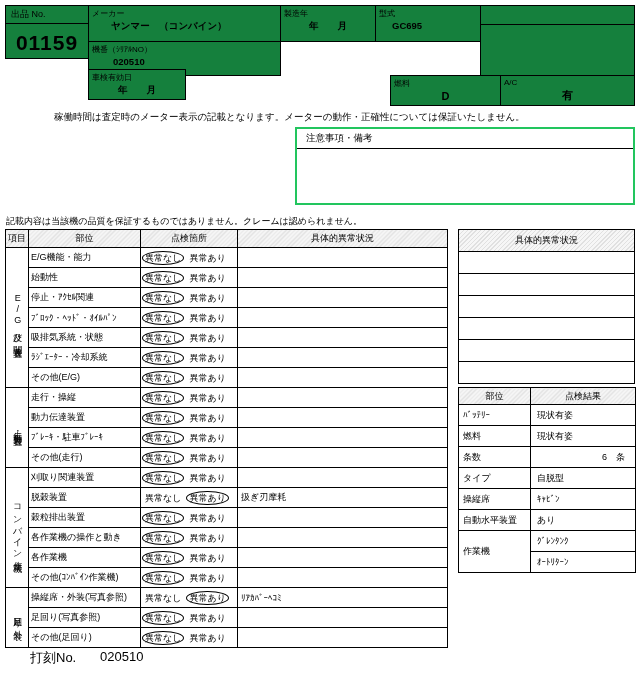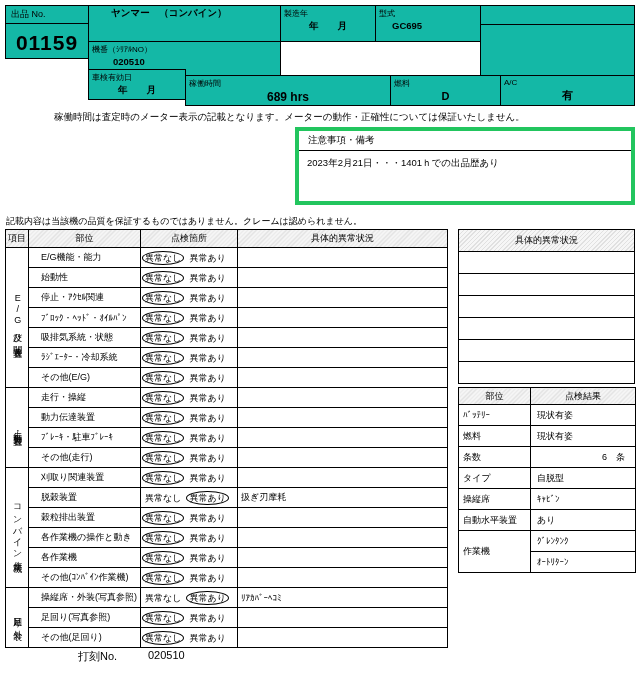--- a/index.html
+++ b/index.html
@@ -1,105 +1,101 @@
 <!DOCTYPE html>
 <html><head>
 <meta charset="utf-8">
 <style>
   html,body{margin:0;padding:0;}
   body{width:640px;height:680px;background:#fff;color:#000;
        font-family:"Liberation Sans","DejaVu Sans",sans-serif;}
   .page{position:relative;width:640px;height:680px;overflow:hidden;background:#fff;}
-  .box{position:absolute;border:1px solid #000;background:#14b8a6;box-sizing:border-box;}
+  .box{position:absolute;border:1px solid #000;background:#15803d;box-sizing:border-box;}
   .cl{font-size:8px;padding:2px 3px 0;}
   .cv{font-size:9.5px;padding:1px 3px;font-weight:bold;}
   .ctr{text-align:center;}
   .hatch{background:repeating-linear-gradient(135deg,#e0e0e0 0 1px,#f6f6f6 1px 3px);}
   .exlbl{font-size:9px;padding:2px 5px;border-bottom:1px solid #000;}
   .exval{font-size:21px;font-weight:bold;text-align:center;padding-top:7px;letter-spacing:1px;}
   .note{position:absolute;font-size:9px;white-space:nowrap;}
-  .rembox{position:absolute;left:295px;top:127px;width:340px;height:78px;border:4px solid #22c55e;box-sizing:border-box;}
+  .rembox{position:absolute;left:295px;top:127px;width:340px;height:78px;border:2px solid #22c55e;box-sizing:border-box;}
   .remtitle{font-size:9.5px;padding:3px 9px;border-bottom:1px solid #000;}
   .rembody{font-size:9.5px;padding:6px 8px;}
   table{border-collapse:collapse;table-layout:fixed;}
   .main{position:absolute;left:5px;top:229px;width:442px;}
   .main th,.main td{border:1px solid #000;}
   .main th{font-size:9px;font-weight:normal;height:17px;padding:0;}
   .main td{height:19px;vertical-align:middle;}
   .grpcell{padding:0;vertical-align:middle;}
   .grp{writing-mode:vertical-rl;text-orientation:upright;margin:0 auto;font-size:9px;line-height:1.05;letter-spacing:1px;}
-  .part{font-size:9px;padding:0 12px;white-space:nowrap;overflow:hidden;}
+  .part{font-size:9px;padding:0 2px;white-space:nowrap;overflow:hidden;}
   .check{font-size:9px;padding:0 1px;white-space:nowrap;}
   .opt{display:inline-block;border:1px solid transparent;border-radius:50%;padding:0 2px;line-height:12px;}
   .opt.circled{border-color:#000;}
   .ng{margin-left:2px;}
   .detail{font-size:9px;padding:0 3px;white-space:nowrap;overflow:hidden;}
   .abox{position:absolute;left:458px;top:229px;width:177px;border:1px solid #000;box-sizing:border-box;}
   .atitle{font-size:9px;text-align:center;padding:4px 0;border-bottom:1px solid #000;}
   .arow{height:21px;border-bottom:1px solid #000;}
   .arow:last-child{border-bottom:none;}
   .rt{position:absolute;left:458px;top:387px;width:177px;}
   .rt th,.rt td{border:1px solid #000;}
   .rt th{font-size:9px;font-weight:normal;height:16px;padding:0;}
   .rt td{height:20px;font-size:9px;vertical-align:middle;}
   .rp{padding:0 4px;white-space:nowrap;overflow:hidden;}
   .rv{padding:0 6px;white-space:nowrap;overflow:hidden;}
   .rv.num{text-align:right;padding-right:10px;}
-  .flabel{position:absolute;font-size:11px;margin-left:48px;}
+  .flabel{position:absolute;font-size:13px;}
 </style>
 </head>
 <body>
 
 <div class="page">
 
   <div style="position:absolute;left:5px;top:5px;width:631px;height:101px;">
     <div class="box" style="left:0;top:0;width:84px;height:54px;">
       <div class="exlbl">出品 No.</div>
       <div class="exval">01159</div>
     </div>
     <div class="box" style="left:83px;top:0;width:193px;height:37px;">
+      <div class="cl">メーカー</div>
       <div class="cv" style="padding-left:22px;">ヤンマー　（コンバイン）</div>
     </div>
     <div class="box" style="left:275px;top:0;width:96px;height:37px;">
       <div class="cl">製造年</div>
       <div class="cv ctr">年　　月</div>
     </div>
     <div class="box" style="left:370px;top:0;width:106px;height:37px;">
       <div class="cl">型式</div>
       <div class="cv" style="padding-left:16px;">GC695</div>
     </div>
     <div class="box" style="left:475px;top:0;width:155px;height:20px;"></div>
     <div class="box" style="left:475px;top:19px;width:155px;height:52px;"></div>
     <div class="box" style="left:83px;top:36px;width:193px;height:35px;">
       <div class="cl">機番（ｼﾘｱﾙNO）</div>
       <div class="cv" style="padding-left:24px;">020510</div>
     </div>
     <div class="box" style="left:83px;top:64px;width:98px;height:31px;">
       <div class="cl">車検有効日</div>
       <div class="cv ctr">年　　月</div>
     </div>
-    <div class="box" style="left:180px;top:70px;width:206px;height:31px;">
-      <div class="cl">稼働時間</div>
-      <div class="cv ctr" style="font-size:12px;">689 hrs</div>
-    </div>
     <div class="box" style="left:385px;top:70px;width:111px;height:31px;">
       <div class="cl">燃料</div>
       <div class="cv ctr" style="font-size:11px;">D</div>
     </div>
     <div class="box" style="left:495px;top:70px;width:135px;height:31px;">
       <div class="cl">A/C</div>
       <div class="cv ctr" style="font-size:11px;">有</div>
     </div>
   </div>
 
   <div class="note" style="left:54px;top:111px;font-size:9.5px;">稼働時間は査定時のメーター表示の記載となります。メーターの動作・正確性については保証いたしません。</div>
 
   <div class="rembox">
     <div class="remtitle">注意事項・備考</div>
-    <div class="rembody">2023年2月21日・・・1401ｈでの出品歴あり</div>
   </div>
 
   <div class="note" style="left:6px;top:215px;">記載内容は当該機の品質を保証するものではありません。クレームは認められません。</div>
 
   <table class="main">
     <colgroup>
         <col style="width:23px">
         <col style="width:112px">
         <col style="width:97px">
         <col style="width:210px">

